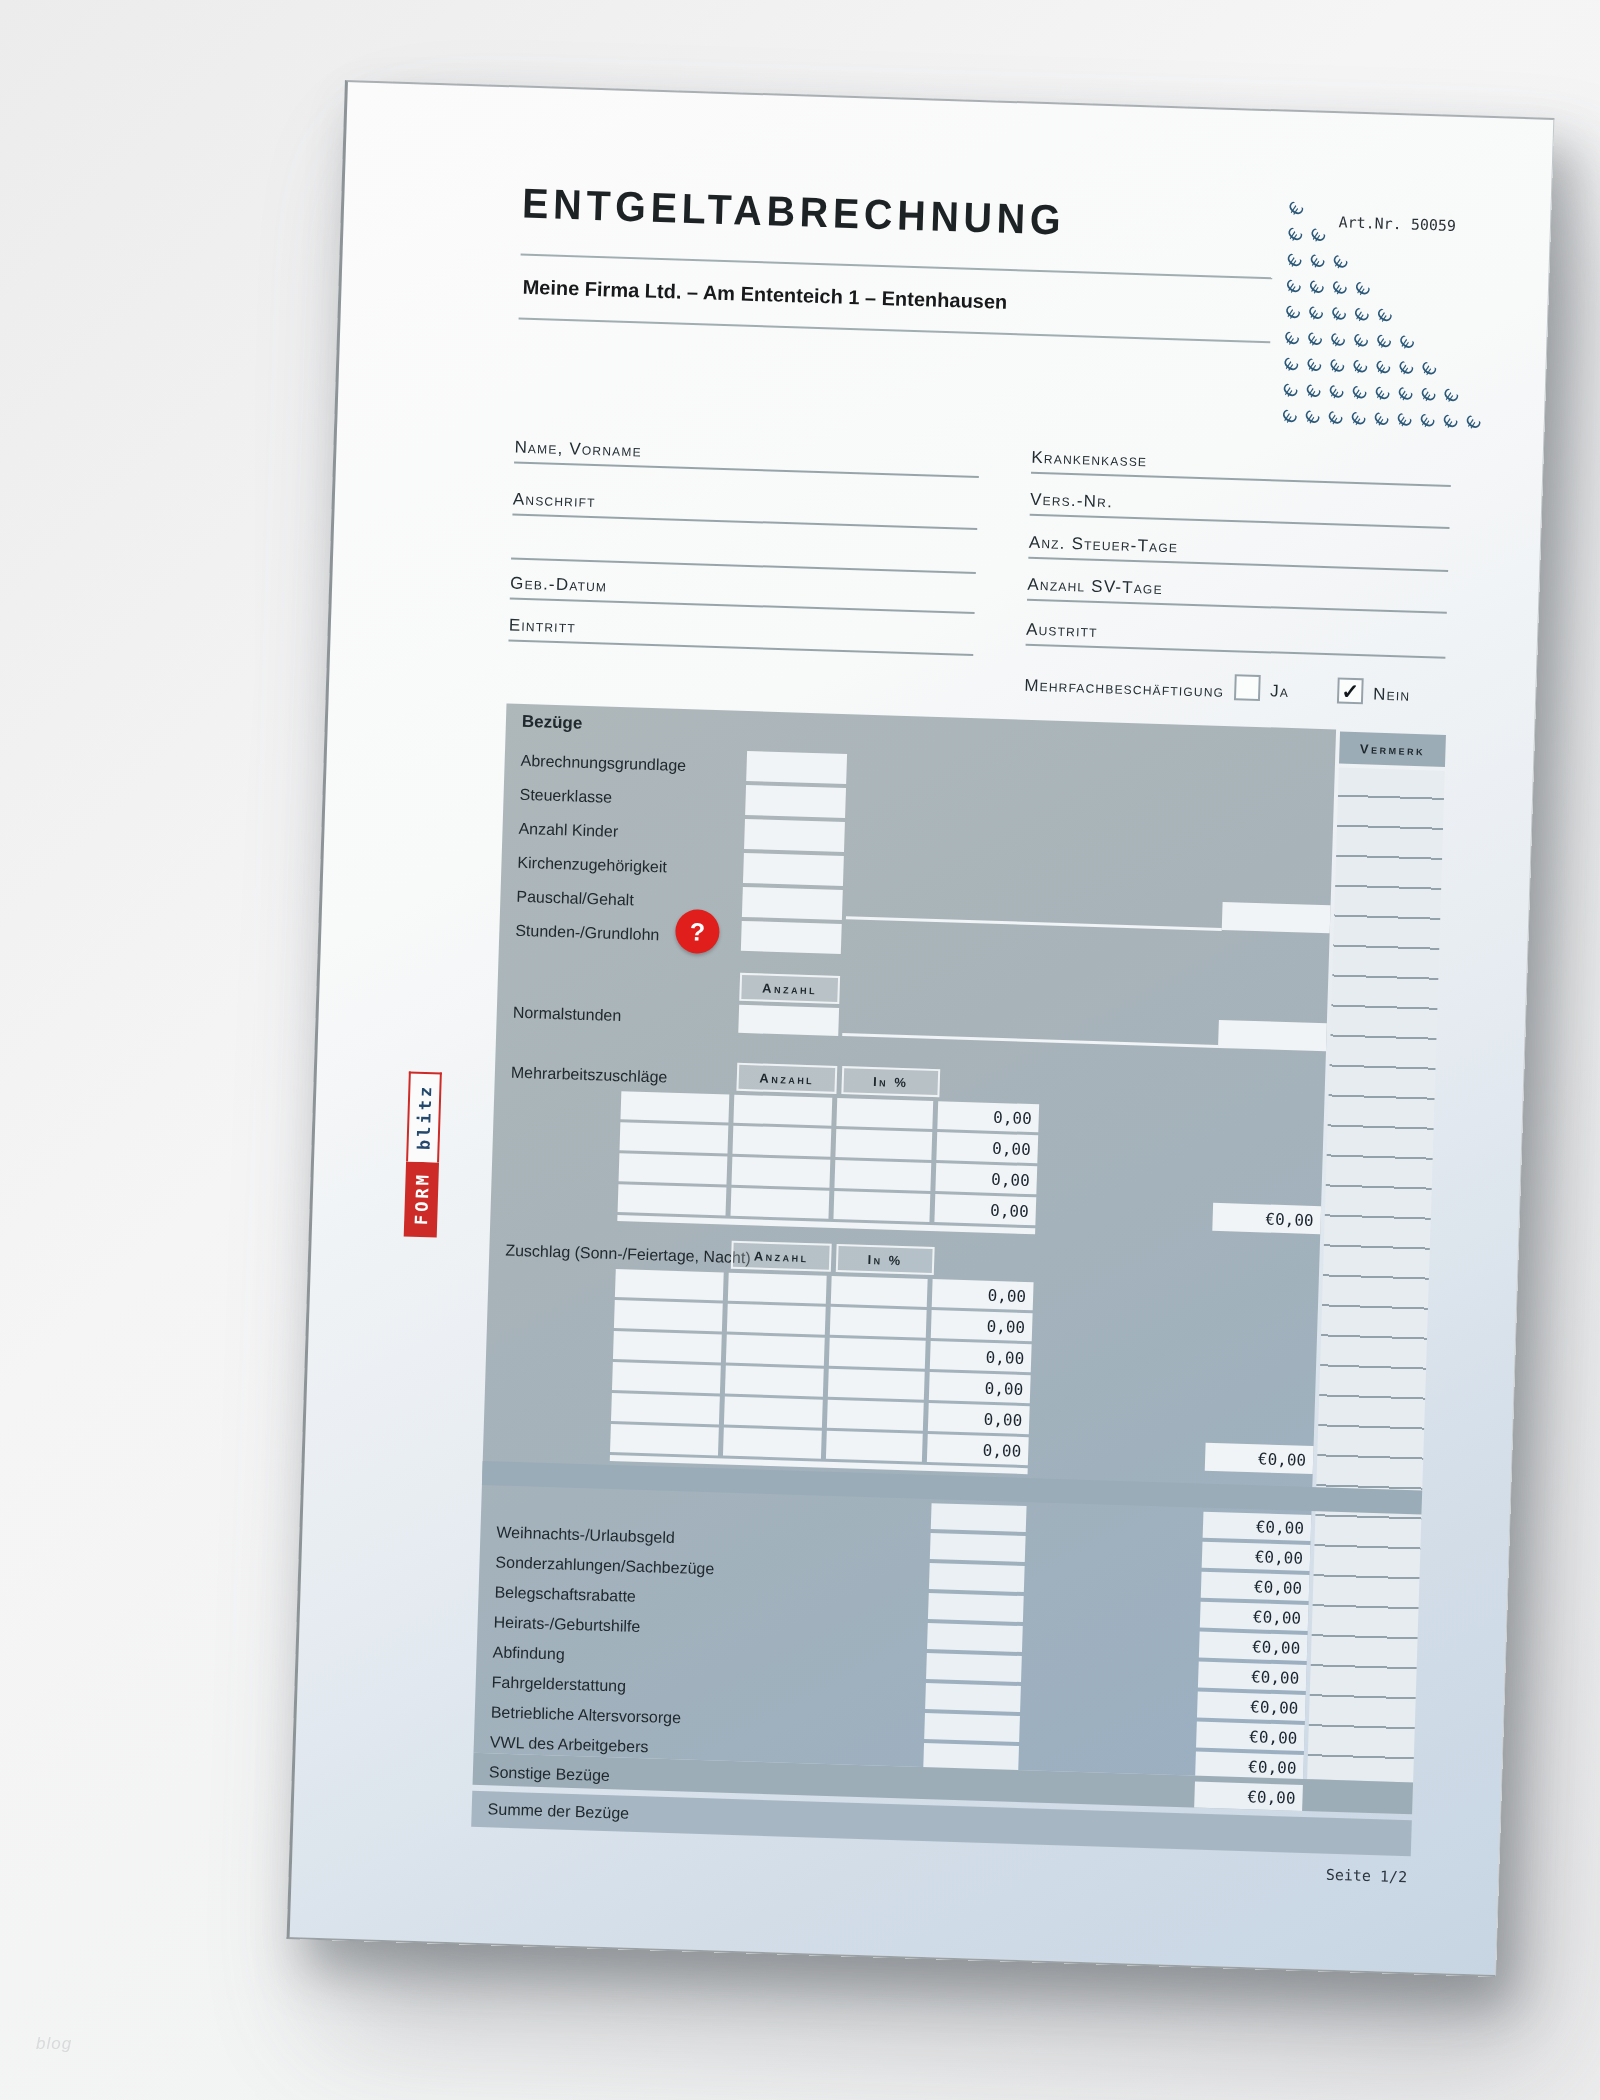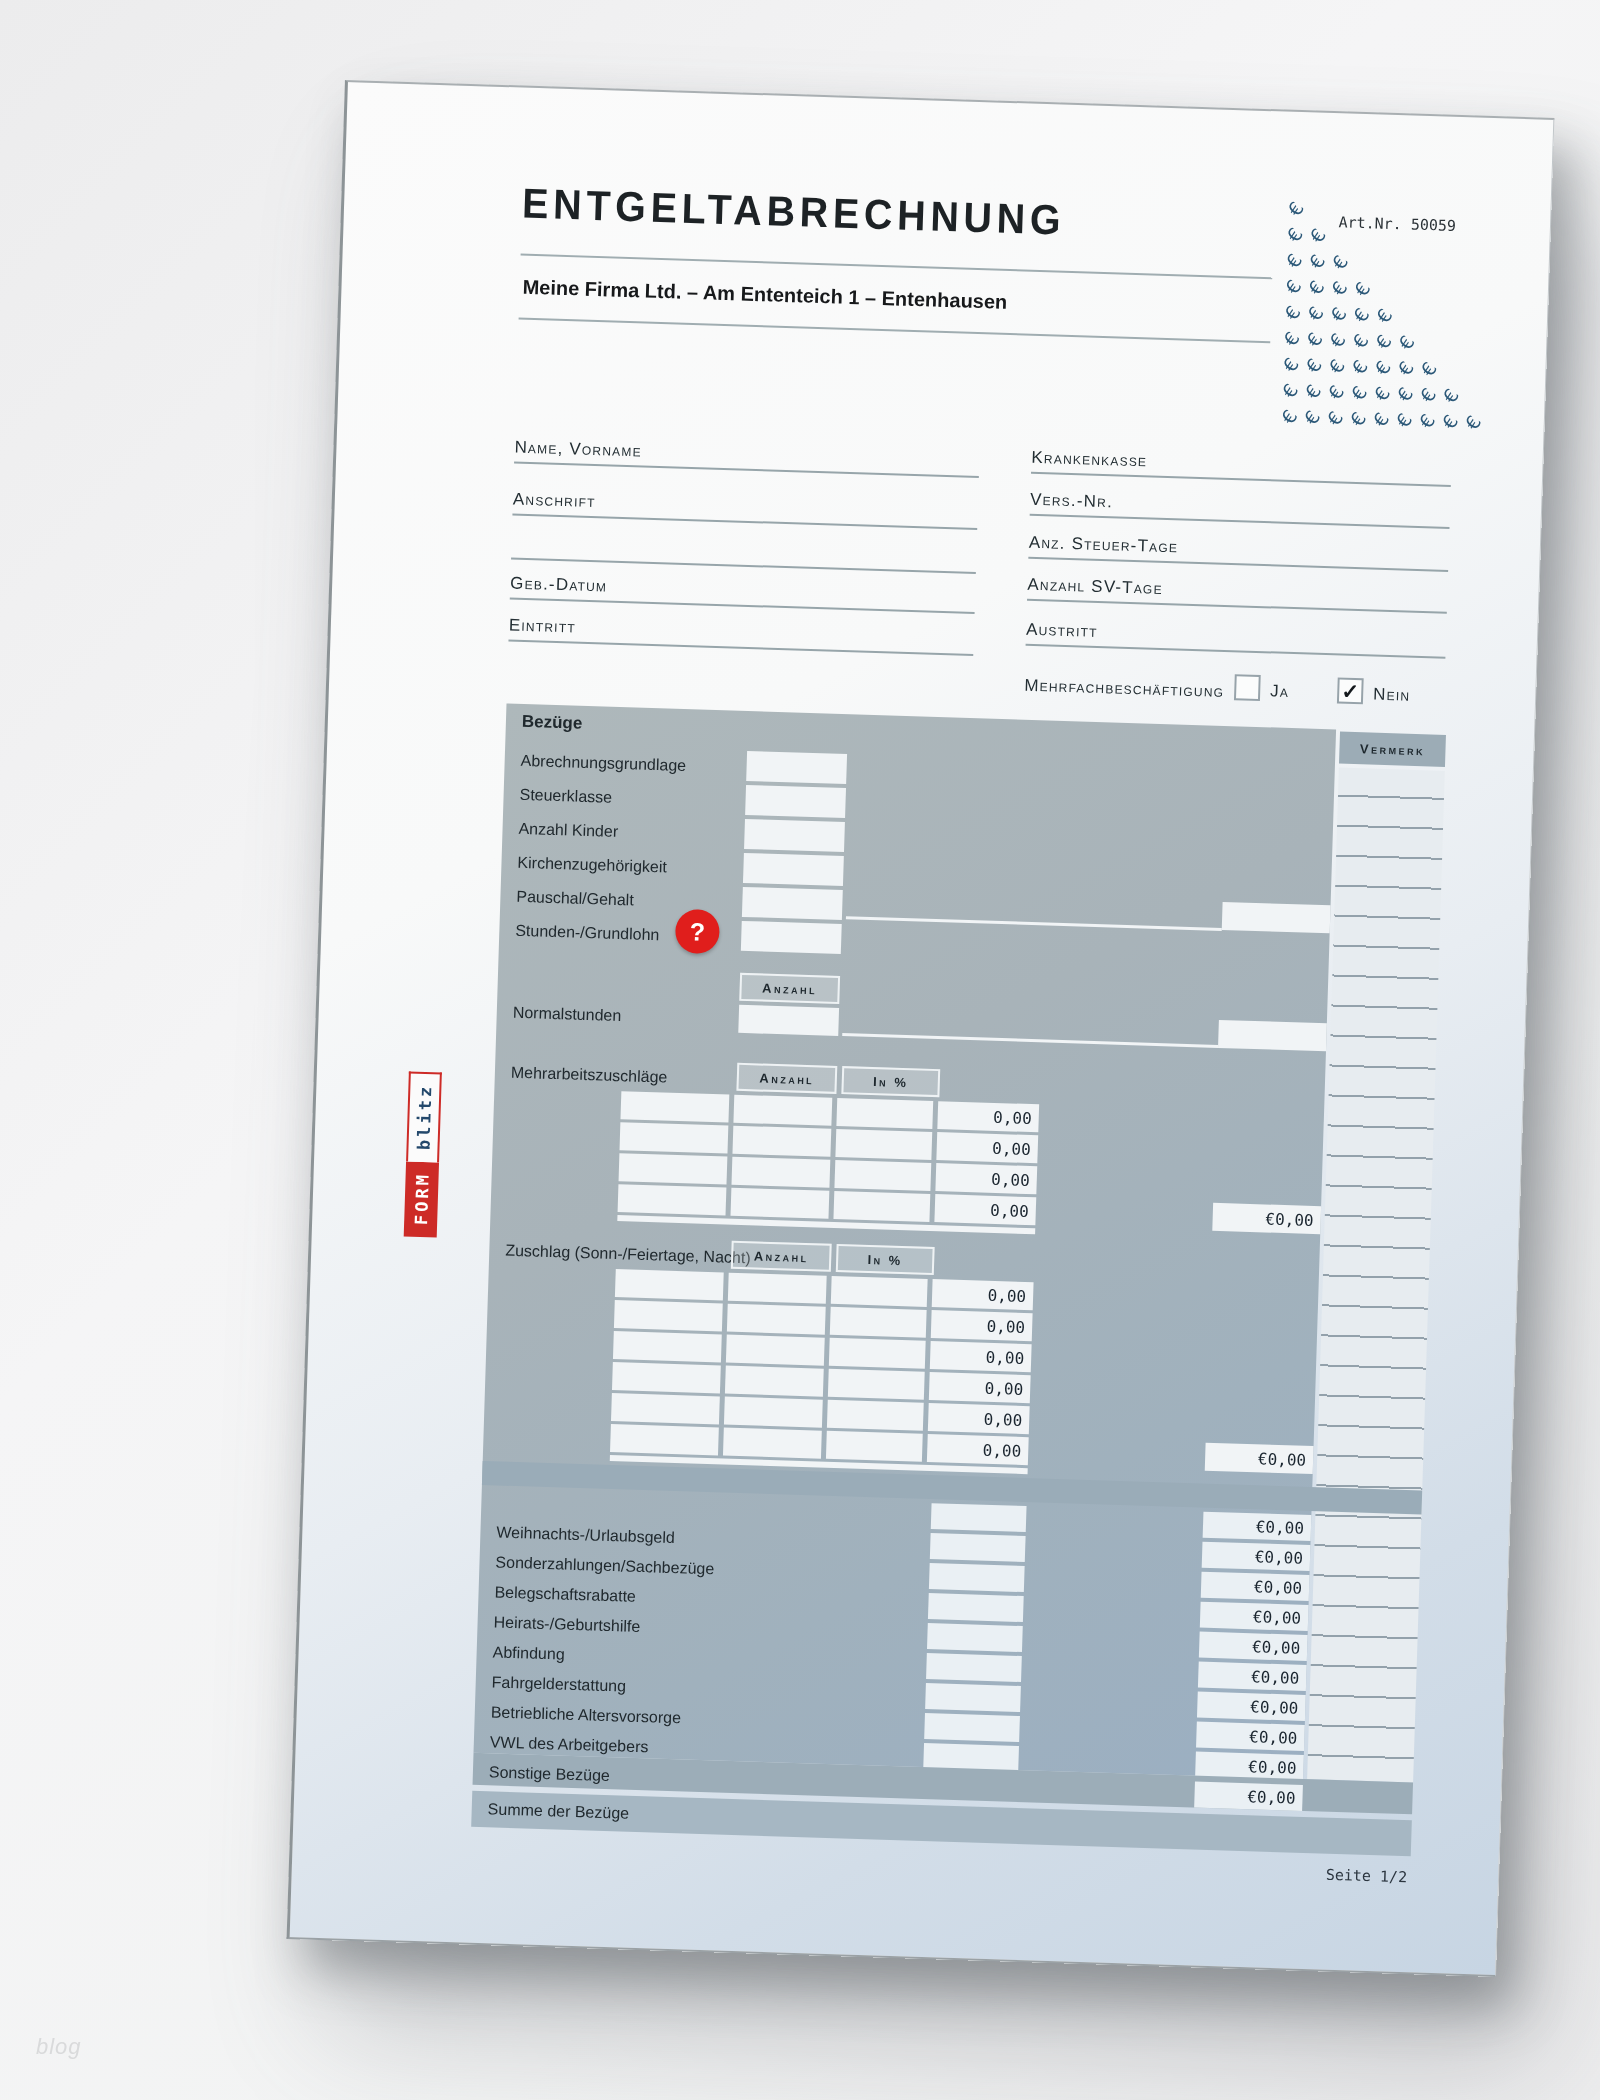--- a/index.html
+++ b/index.html
@@ -1,19 +1,19 @@
 <!DOCTYPE html>
 <html><head>
 <meta charset="utf-8">
 <style>
   html,body{margin:0;padding:0;}
   body{width:1600px;height:2100px;font-family:"Liberation Sans",sans-serif;}
   .stage{position:relative;width:1600px;height:2100px;overflow:hidden;
     background:linear-gradient(135deg,#ececed 0%,#f5f5f6 38%,#f2f3f3 70%,#ededee 100%);}
-  .watermark{position:absolute;left:36px;top:2034px;font-size:22px;color:#d9dadb;letter-spacing:1px;font-style:italic;}
+  .watermark{position:absolute;left:36px;top:2034px;font-size:17px;color:#d9dadb;letter-spacing:1px;font-style:italic;}
 
   
   .page{position:absolute;left:345px;top:80px;width:1210px;height:1860px;box-sizing:border-box;
     background:linear-gradient(150deg,#fbfbfb 0%,#f8f9f9 34%,#e8edf2 58%,#d2dde8 82%,#c7d5e3 100%);
     border-top:2px solid #a9afb2;border-left:3px solid #8d9497;border-right:1px solid #c2c7ca;border-bottom:2px solid #9aa1a5;
     box-shadow:18px 30px 50px rgba(70,76,82,.42),45px 80px 120px rgba(95,100,108,.32);
     transform:rotate(1.8deg);transform-origin:top left;}
 
   
   .title{position:absolute;left:178px;top:92px;font-size:42px;font-weight:bold;letter-spacing:5px;

